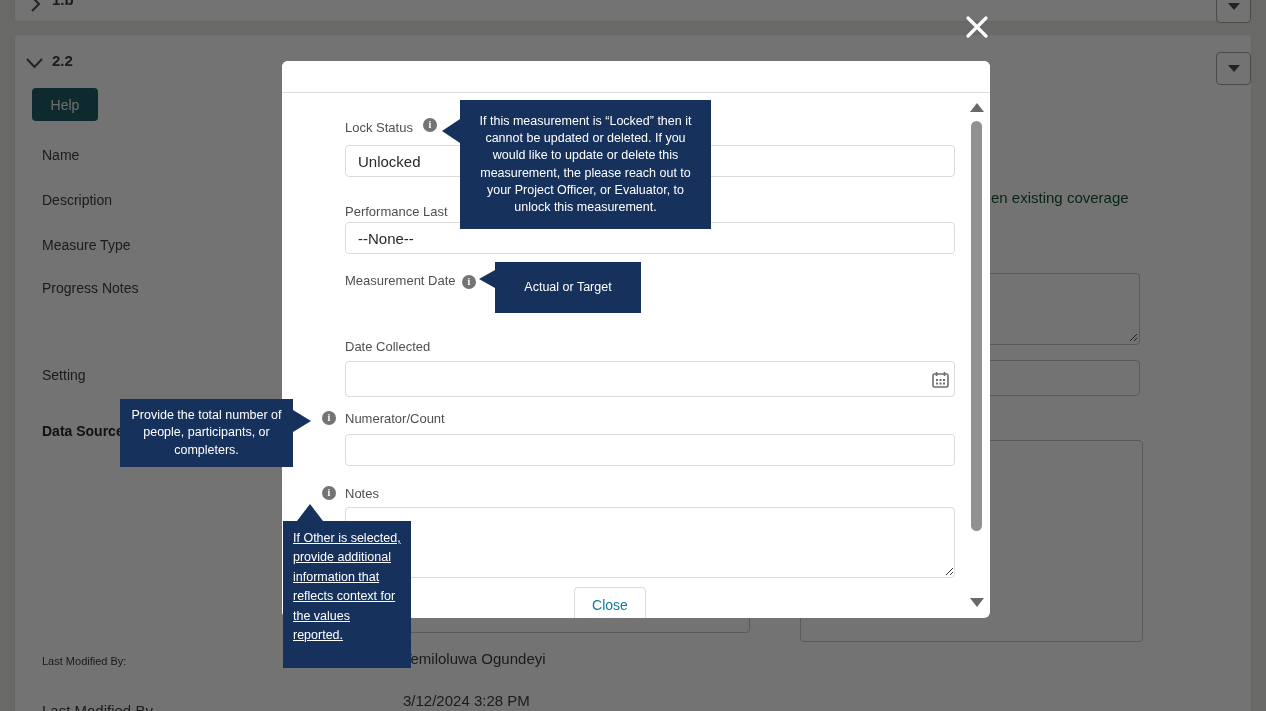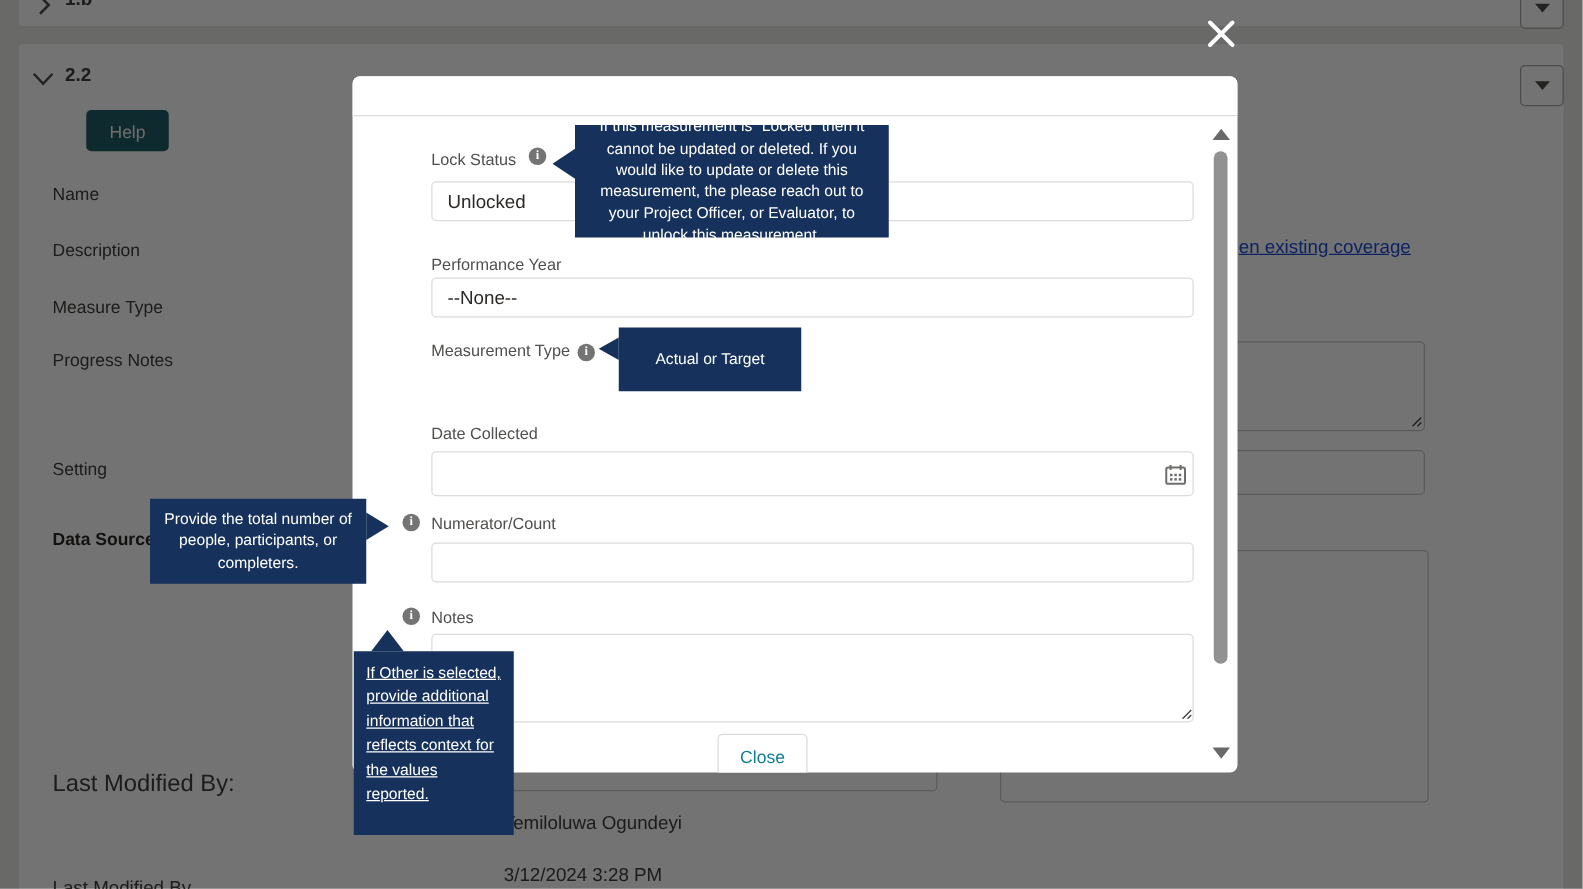--- a/index.html
+++ b/index.html
@@ -58,32 +58,32 @@
   <svg class="abs" style="left:26px; top:56px;" width="17" height="14" viewBox="0 0 17 14">
     <path d="M1 3 L8.5 11 L16 3" fill="none" stroke="#514f4d" stroke-width="2"></path>
   </svg>
   <div class="abs" style="left:52px; top:52px; font-size:15px; font-weight:bold; color:#3e3e3c;">2.2</div>
   <div class="menu-btn" style="left:1216px; top:52px;">
     <div class="tri-down"></div>
   </div>
 
   <button style="position:absolute; left:32px; top:88px; width:66px; height:33px;
                  background:#215d66; color:#f2f2f2; border:none; border-radius:4px;
-                 font-family:'Liberation Sans',sans-serif; font-size:14px;margin-left:37px;">Help</button>
+                 font-family:'Liberation Sans',sans-serif; font-size:14px;">Help</button>
 
   <div class="bg-label abs" style="left:42px; top:147px;">Name</div>
   <div class="bg-label abs" style="left:42px; top:192px;">Description</div>
   <div class="bg-label abs" style="left:42px; top:237px;">Measure Type</div>
   <div class="bg-label abs" style="left:42px; top:280px;">Progress Notes</div>
   <div class="bg-label abs" style="left:42px; top:367px;">Setting</div>
   <div class="bg-label abs" style="left:42px; top:423px; font-weight:600; color:#2b2826;">Data Source</div>
-  <div class="bg-label abs" style="left:42px; top:617px; font-size:19px;">Last Modified By:</div>
+  <div class="bg-label abs" style="left:42px; top:655px; font-size:11px;">Last Modified By:</div>
   <div class="bg-label abs" style="left:42px; top:702px; font-size:15px;">Last Modified By</div>
 
-  <div class="abs" style="left:991px; top:189px; font-size:15px; color:#1d4ed8;text-decoration:underline;">en existing coverage</div>
+  <div class="abs" style="left:991px; top:189px; font-size:15px; color:#14532d;">en existing coverage</div>
 
   <div class="bg-field" style="left:800px; top:273px; width:340px; height:72px;"></div>
   <svg class="resize-grip" style="left:1128px; top:332px;" width="10" height="10" viewBox="0 0 10 10">
     <path d="M2 9 L9 2 M6 9 L9 6" stroke="#3e3e3c" stroke-width="1" fill="none"></path>
   </svg>
   <div class="bg-field" style="left:800px; top:360px; width:340px; height:36px;"></div>
   <div class="bg-field" style="left:800px; top:440px; width:343px; height:202px;"></div>
   <div class="bg-field" style="left:405px; top:270px; width:345px; height:363px;"></div>
 
   <div class="abs" style="left:403px; top:650px; font-size:15px; color:#3e3e3c;">Temiloluwa Ogundeyi</div>
@@ -96,24 +96,24 @@
   <path d="M5 5 L23 23 M23 5 L5 23" stroke="#fff" stroke-width="3.2" stroke-linecap="round"></path>
 </svg>
 
 <div class="modal">
   <div class="modal-header"></div>
 
   <div class="fld-label" style="left:63px; top:59px;">Lock Status</div>
   <div class="info-icon" style="left:141px; top:57px;">i</div>
   <input class="fld-input" readonly="" style="top: 84px;" value="Unlocked">
 
-  <div class="fld-label" style="left:63px; top:143px;">Performance Year</div>
+  <div class="fld-label" style="left:63px; top:143px;">Performance Last</div>
   <input class="fld-input" readonly="" style="top: 161px;" value="--None--">
 
-  <div class="fld-label" style="left:63px; top:212px;">Measurement Type</div>
+  <div class="fld-label" style="left:63px; top:212px;">Measurement Date</div>
   <div class="info-icon" style="left:180px; top:214px;">i</div>
 
   <div class="fld-label" style="left:63px; top:278px;">Date Collected</div>
   <input class="fld-input" style="top: 300px; height: 36px;" value="">
   <svg class="abs" style="left:650px; top:310px;" width="17" height="17" viewBox="0 0 17 17">
     <rect x="1" y="3" width="15" height="13" rx="1.5" fill="none" stroke="#706e6b" stroke-width="1.6"></rect>
     <line x1="4.5" y1="1" x2="4.5" y2="5" stroke="#706e6b" stroke-width="1.6"></line>
     <line x1="12.5" y1="1" x2="12.5" y2="5" stroke="#706e6b" stroke-width="1.6"></line>
     <g fill="#706e6b">
       <rect x="4" y="8" width="2" height="2"></rect>
@@ -141,21 +141,21 @@
                  color:#0f7e95; font-family:'Liberation Sans',sans-serif; font-size:14px;">Close</button>
 
   <div class="abs" style="left:686px; top:36px; width:18px; height:517px; background:#fff;">
     <div class="scroll-tri-up" style="position:absolute; left:2px; top:6px;"></div>
     <div style="position:absolute; left:3px; top:24px; width:11px; height:410px;
                 background:#919191; border-radius:6px;"></div>
     <div class="scroll-tri-down" style="position:absolute; left:2px; top:501px;"></div>
   </div>
 </div>
 
-<div class="tooltip tt-center" style="left:460px; top:100px; width:251px; height:90px; padding:6px 10px;text-align:center;">If this measurement is “Locked” then it cannot be updated or deleted. If you would like to update or delete this measurement, the please reach out to your Project Officer, or Evaluator, to unlock this measurement.</div>
+<div class="tooltip tt-center" style="left:460px; top:100px; width:251px; height:129px; padding:6px 10px;text-align:center;">If this measurement is “Locked” then it cannot be updated or deleted. If you would like to update or delete this measurement, the please reach out to your Project Officer, or Evaluator, to unlock this measurement.</div>
 <div class="tt-arrow" style="left:442px; top:119px; border-top:12px solid transparent;
             border-bottom:12px solid transparent; border-right:18px solid #16325c;"></div>
 
 <div class="tooltip tt-center" style="left:495px; top:262px; width:146px; height:51px;">Actual or Target</div>
 <div class="tt-arrow" style="left:479px; top:270px; border-top:9px solid transparent;
             border-bottom:9px solid transparent; border-right:16px solid #16325c;"></div>
 
 <div class="tooltip tt-center" style="left:120px; top:399px; width:173px; height:68px; padding:4px 6px;">Provide the total number of people, participants, or completers.</div>
 <div class="tt-arrow" style="left:293px; top:410px; border-top:11px solid transparent;
             border-bottom:11px solid transparent; border-left:18px solid #16325c;"></div>

